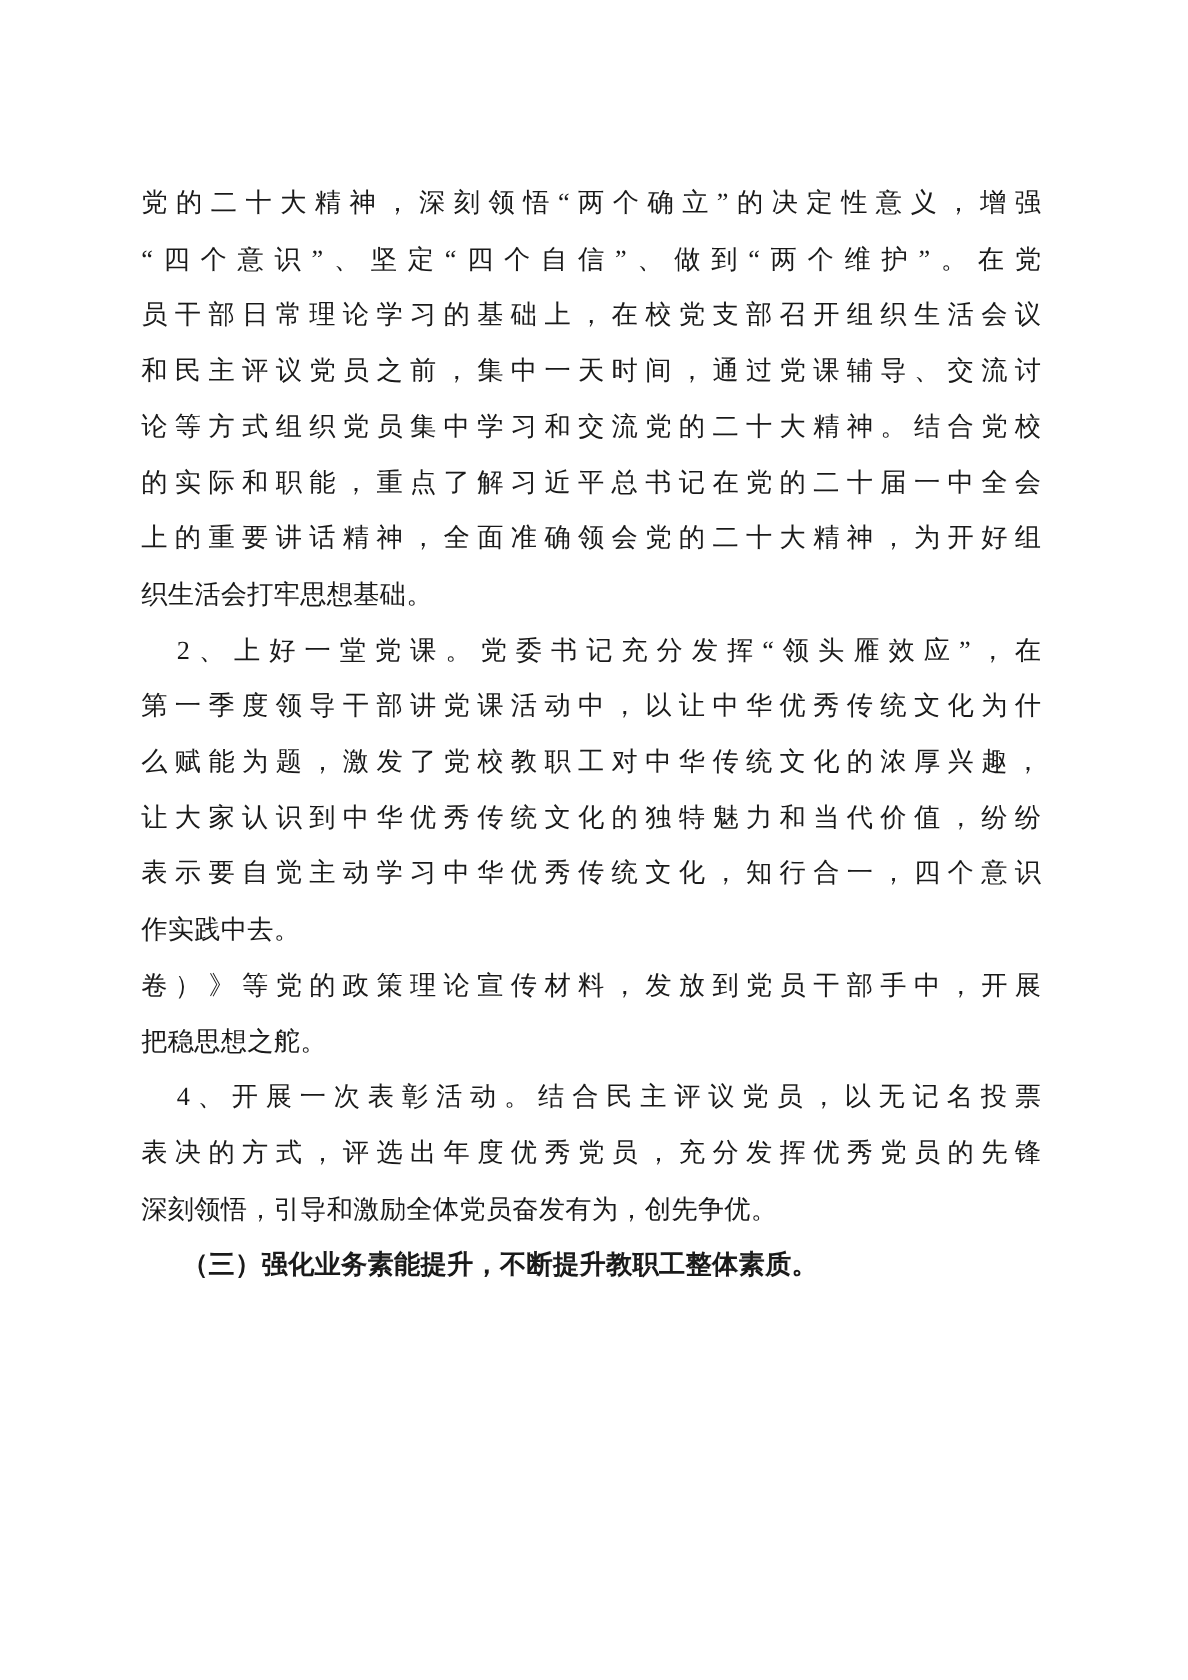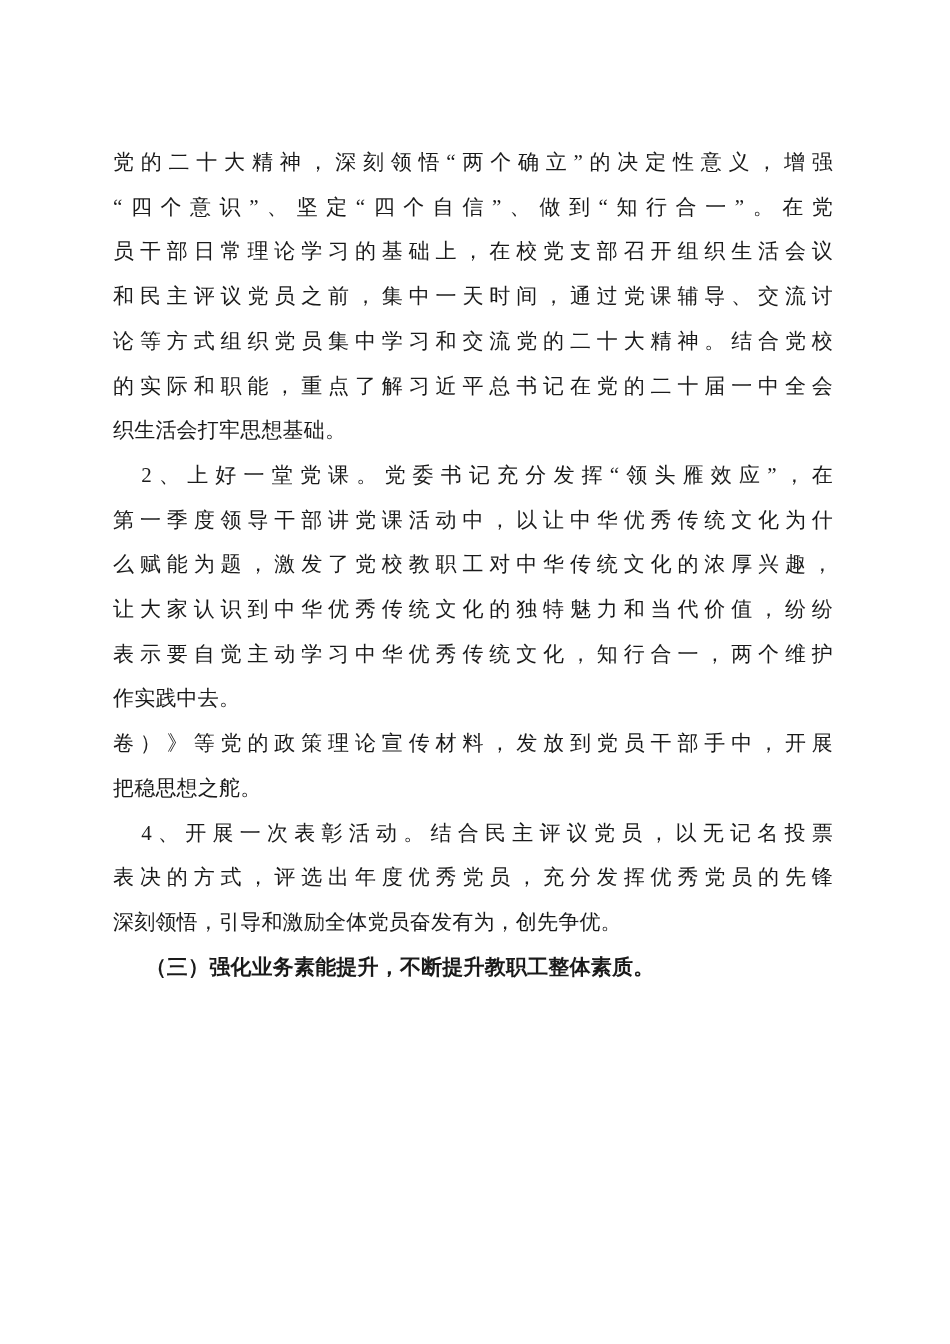--- a/index.html
+++ b/index.html
@@ -43,34 +43,35 @@
   }
 </style>
 </head>
 <body>
 
 <div class="page">
   <div class="text-block">
 
     <div class="para">
       <span class="line">党的二十大精神，深刻领悟“两个确立”的决定性意义，增强</span>
-      <span class="line">“四个意识”、坚定“四个自信”、做到“知行合一”。在党</span>
+      <span class="line">“四个意识”、坚定“四个自信”、做到“两个维护”。在党</span>
       <span class="line">员干部日常理论学习的基础上，在校党支部召开组织生活会议</span>
       <span class="line">和民主评议党员之前，集中一天时间，通过党课辅导、交流讨</span>
       <span class="line">论等方式组织党员集中学习和交流党的二十大精神。结合党校</span>
       <span class="line">的实际和职能，重点了解习近平总书记在党的二十届一中全会</span>
+      <span class="line">上的重要讲话精神，全面准确领会党的二十大精神，为开好组</span>
       <span class="line para-end">织生活会打牢思想基础。</span>
     </div>
 
     <div class="para">
       <span class="line ind">2、上好一堂党课。党委书记充分发挥“领头雁效应”，在</span>
       <span class="line">第一季度领导干部讲党课活动中，以让中华优秀传统文化为什</span>
       <span class="line">么赋能为题，激发了党校教职工对中华传统文化的浓厚兴趣，</span>
       <span class="line">让大家认识到中华优秀传统文化的独特魅力和当代价值，纷纷</span>
-      <span class="line">表示要自觉主动学习中华优秀传统文化，知行合一，两个维护</span>
+      <span class="line">表示要自觉主动学习中华优秀传统文化，知行合一，四个意识</span>
       <span class="line para-end">作实践中去。</span>
     </div>
 
     <div class="para">
       <span class="line">卷）》等党的政策理论宣传材料，发放到党员干部手中，开展</span>
       <span class="line para-end">把稳思想之舵。</span>
     </div>
 
     <div class="para">
       <span class="line ind">4、开展一次表彰活动。结合民主评议党员，以无记名投票</span>

